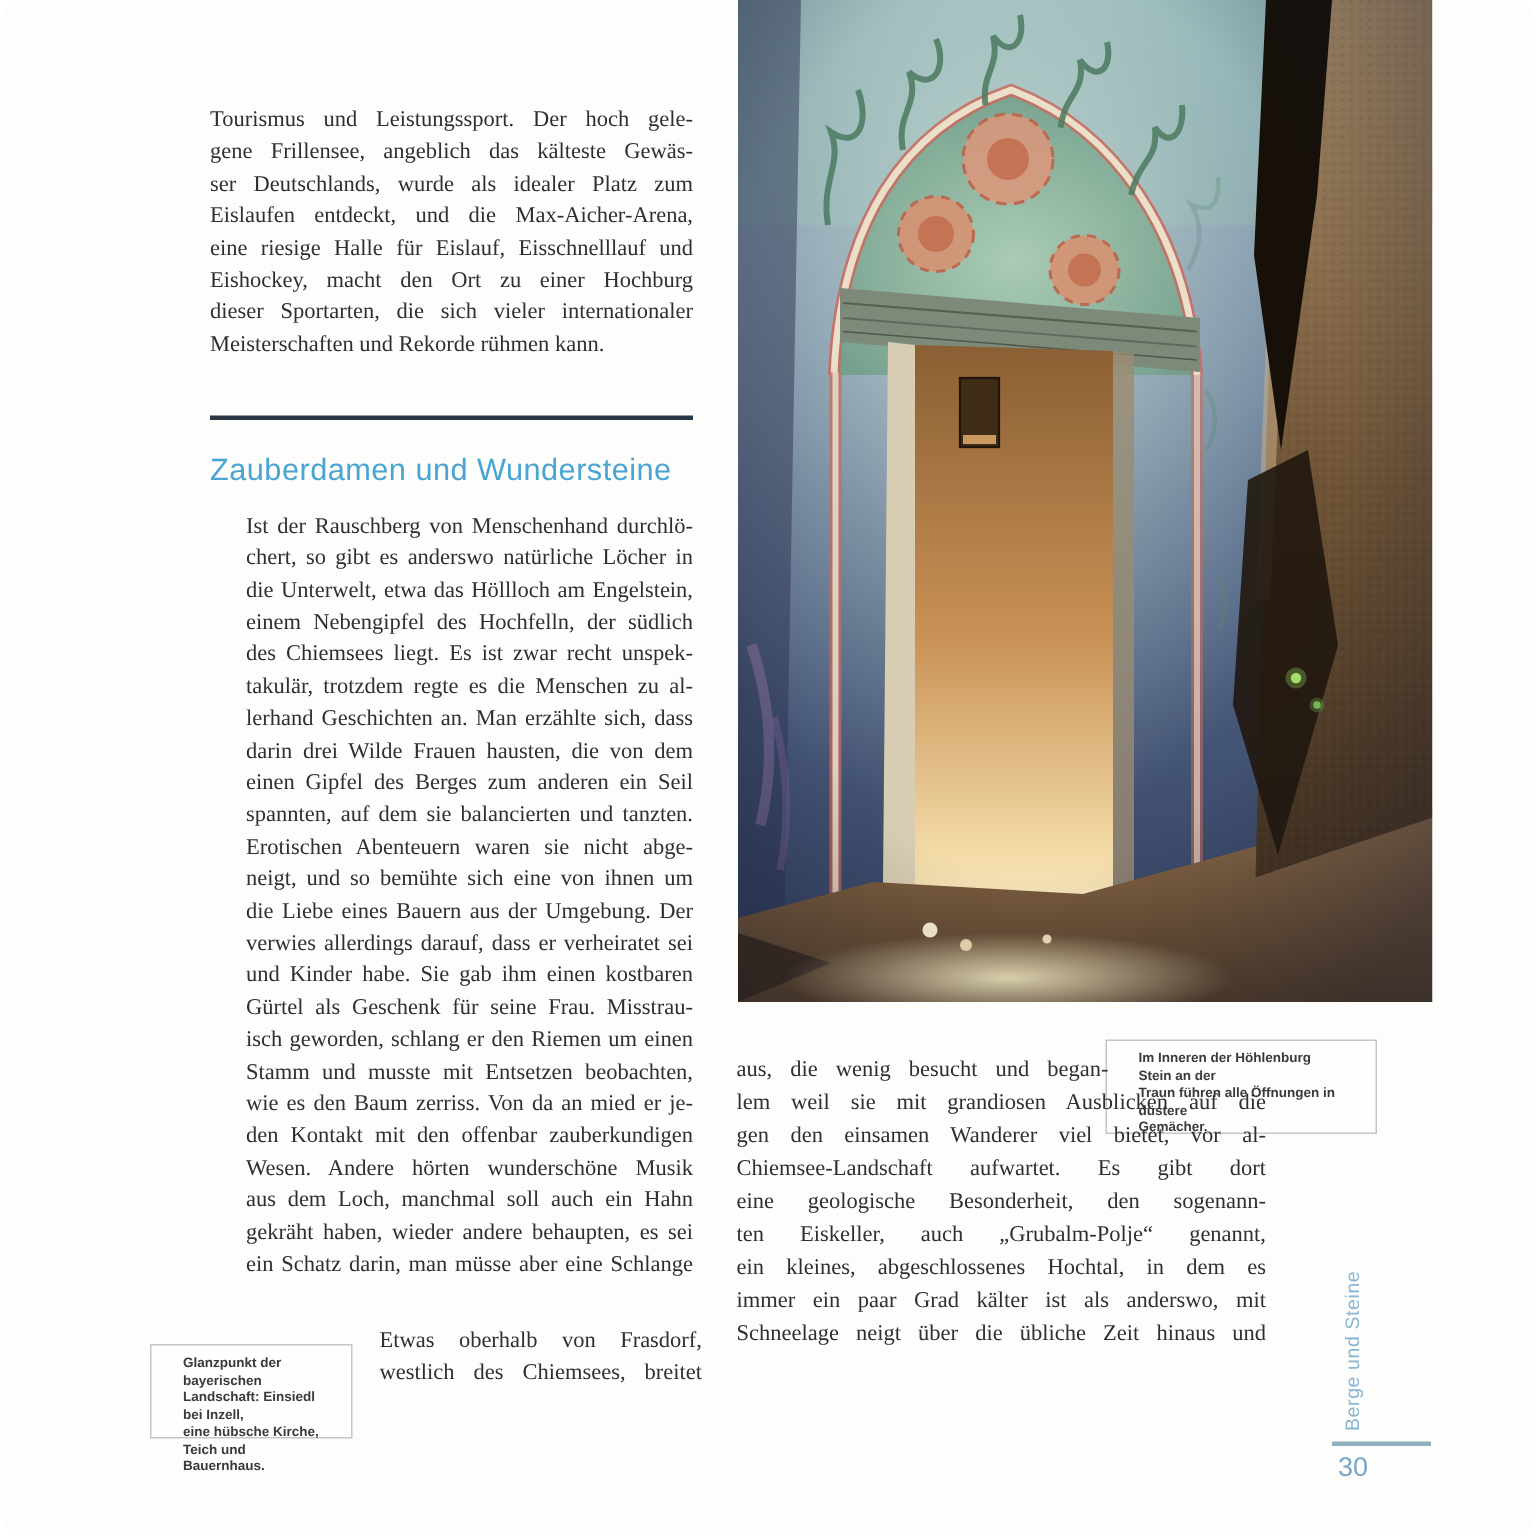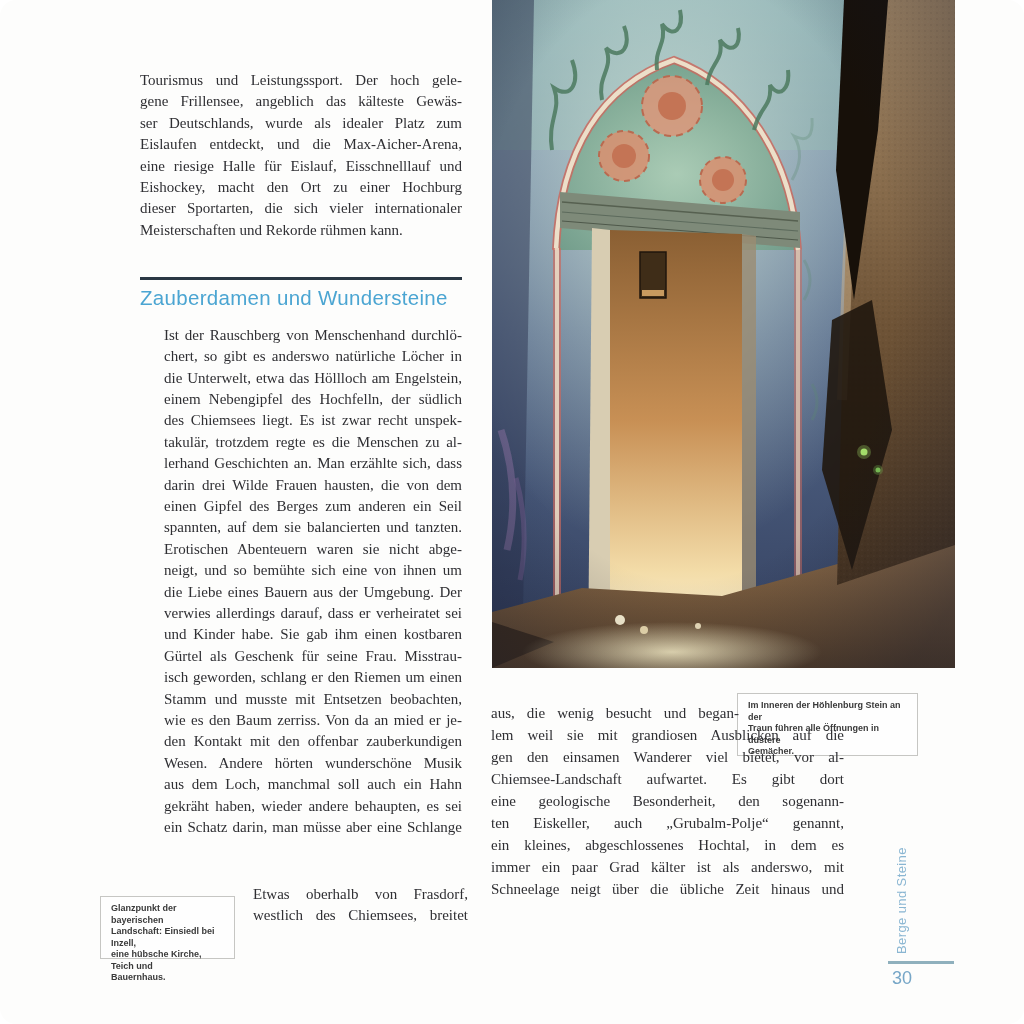--- a/index.html
+++ b/index.html
@@ -35,36 +35,36 @@
   .tline{
     font-size:15px;line-height:21.4px;
     text-align:justify;text-align-last:justify;
     white-space:normal;
   }
   .tline.lastline{text-align-last:left;}
   .col-right .tline{line-height:22px;}
   .tline.short{width:248px;}
   .sect-rule{height:2.5px;background:var(--rule-dark);margin-top:36px;}
   .sect-heading{
-    margin-top:6px;
+    margin-top:22px;
     font-family:"Liberation Sans", sans-serif;
     font-size:20.5px;letter-spacing:.3px;
     color:var(--heading-blue);
   }
   .para2{margin-top:15px;margin-left:24px;}
   
   .para3{
     position:absolute;left:253px;top:884px;width:215px;
   }
   
   .caption-box{
     position:absolute;
     background:#fefefe;
     border:1px solid var(--caption-border);
-    padding:6px 10px;
+    padding:6px 21px;
     font-family:"Liberation Sans", sans-serif;
     font-weight:bold;
     font-size:9px;line-height:11.5px;
     color:var(--caption-ink);
     box-sizing:border-box;
   }
   .caption-left{left:100px;top:879px;width:135px;height:63px;margin-top:17px;}
   .caption-right{left:737px;top:693px;width:181px;height:63px;}
   .cline{text-align:left;}
   

